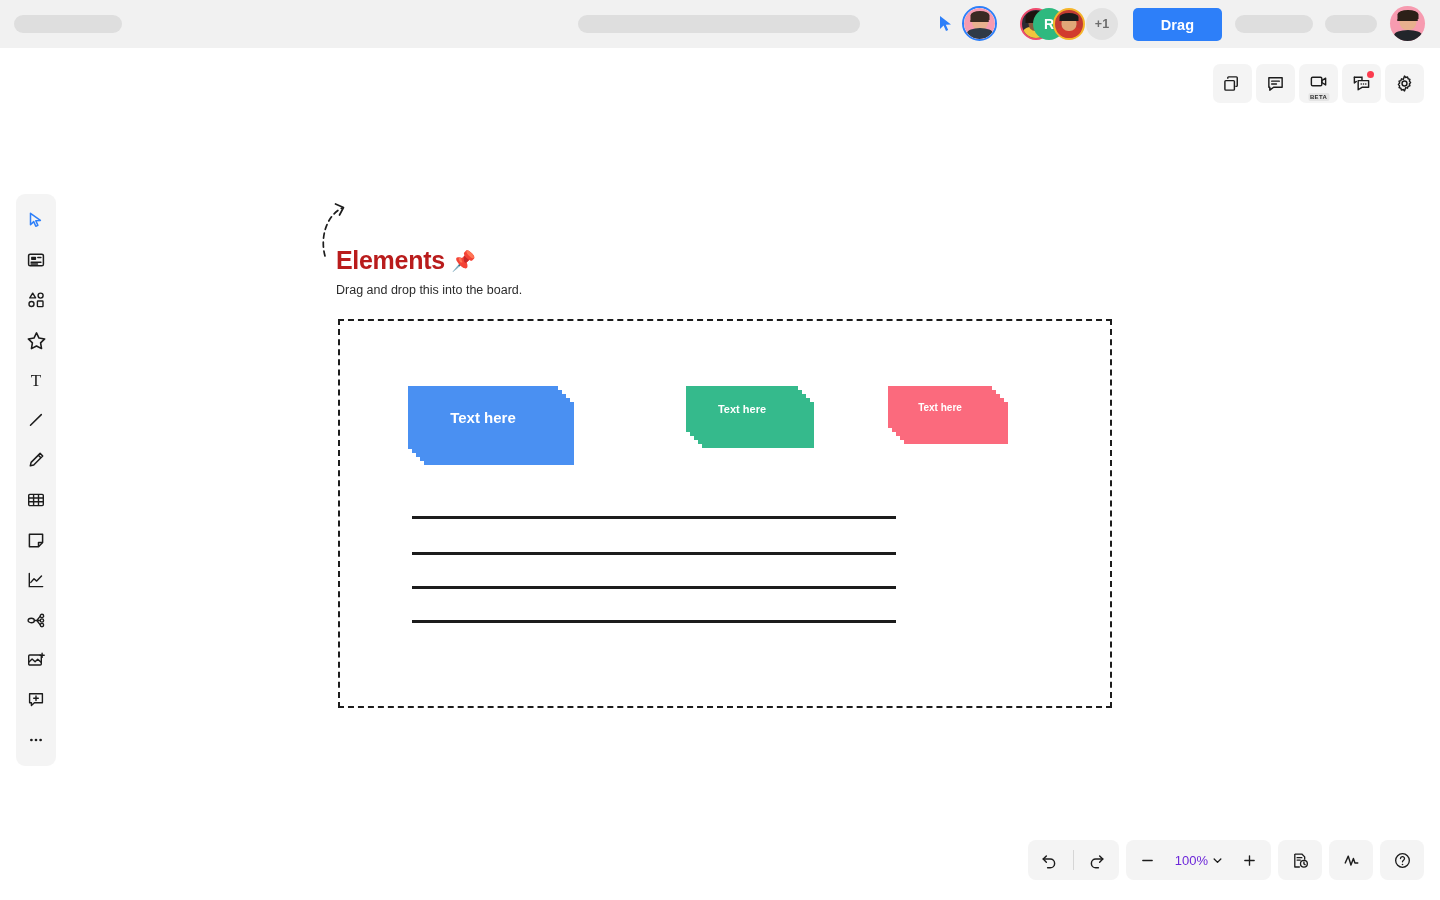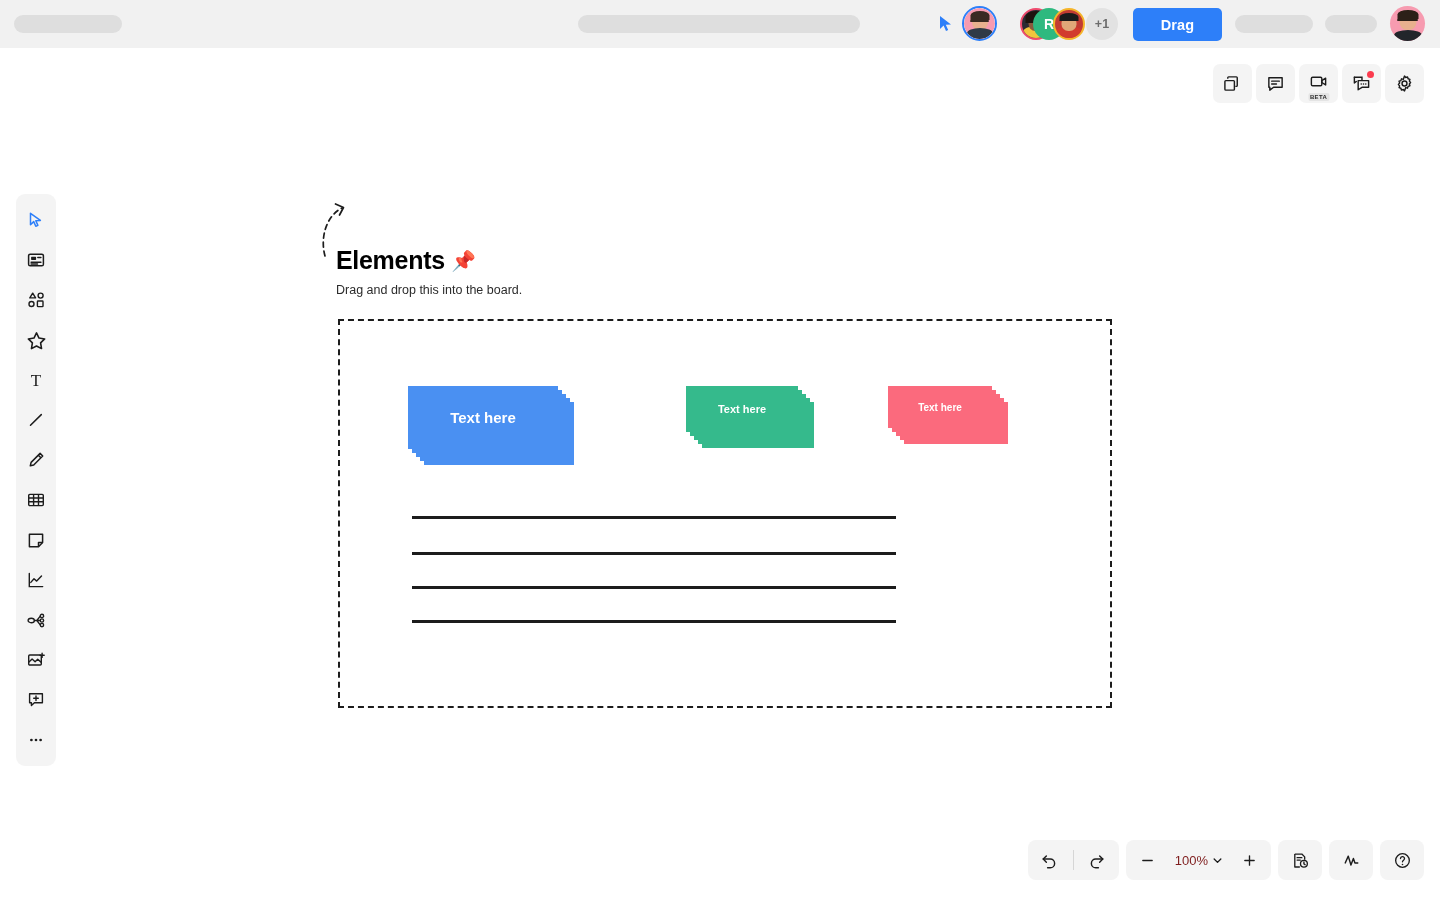--- a/index.html
+++ b/index.html
@@ -81,21 +81,21 @@
   }
   .sb-btn{
     width:40px; height:40px; display:flex; align-items:center; justify-content:center;
     cursor:pointer; border:none; background:transparent; border-radius:7px;
   }
   .sb-btn.active svg{ stroke:#2d7ff9; fill:none; }
 
   
   .frame-arrow{ position:absolute; left:316px; top:198px; }
   .title-row{ position:absolute; left:336px; top:246px; display:flex; align-items:center; gap:7px; }
-  .title-row .t{ font-size:25px; font-weight:700; color:#000000; letter-spacing:-.3px; }
+  .title-row .t{ font-size:25px; font-weight:700; color:#b91c1c; letter-spacing:-.3px; }
   .pin{ font-size:20px; line-height:1; }
   .subtitle{ position:absolute; left:336px; top:283px; font-size:12.5px; color:#2b2b2b; }
 
   .dashed-frame{
     position:absolute; left:338px; top:319px; width:774px; height:389px;
     border:2px dashed #1c1c1c;
   }
 
   .card-wrap{ position:absolute; }
   .card{
@@ -114,21 +114,21 @@
     background:#f4f4f4; border-radius:8px; height:40px;
     display:flex; align-items:center; padding:0 5px; gap:2px;
   }
   .bb-btn{
     min-width:34px; height:32px; display:flex; align-items:center; justify-content:center;
     border:none; background:transparent; cursor:pointer; border-radius:6px;
   }
   .bb-sep{ width:1px; height:20px; background:#d6d6d6; margin:0 4px; }
   .zoom-val{
     display:flex; align-items:center; gap:5px; padding:0 8px; height:32px;
-    font-size:13px; color:#7f1d1d; cursor:pointer; border:none; background:transparent;
+    font-size:13px; color:#6d28d9; cursor:pointer; border:none; background:transparent;
     border-radius:6px; font-family:"Liberation Sans", sans-serif;
   }
 </style>
 </head>
 <body>
 
 <div id="app">
 
   <div class="topbar">
     <div class="ph-pill ph-left"></div>

